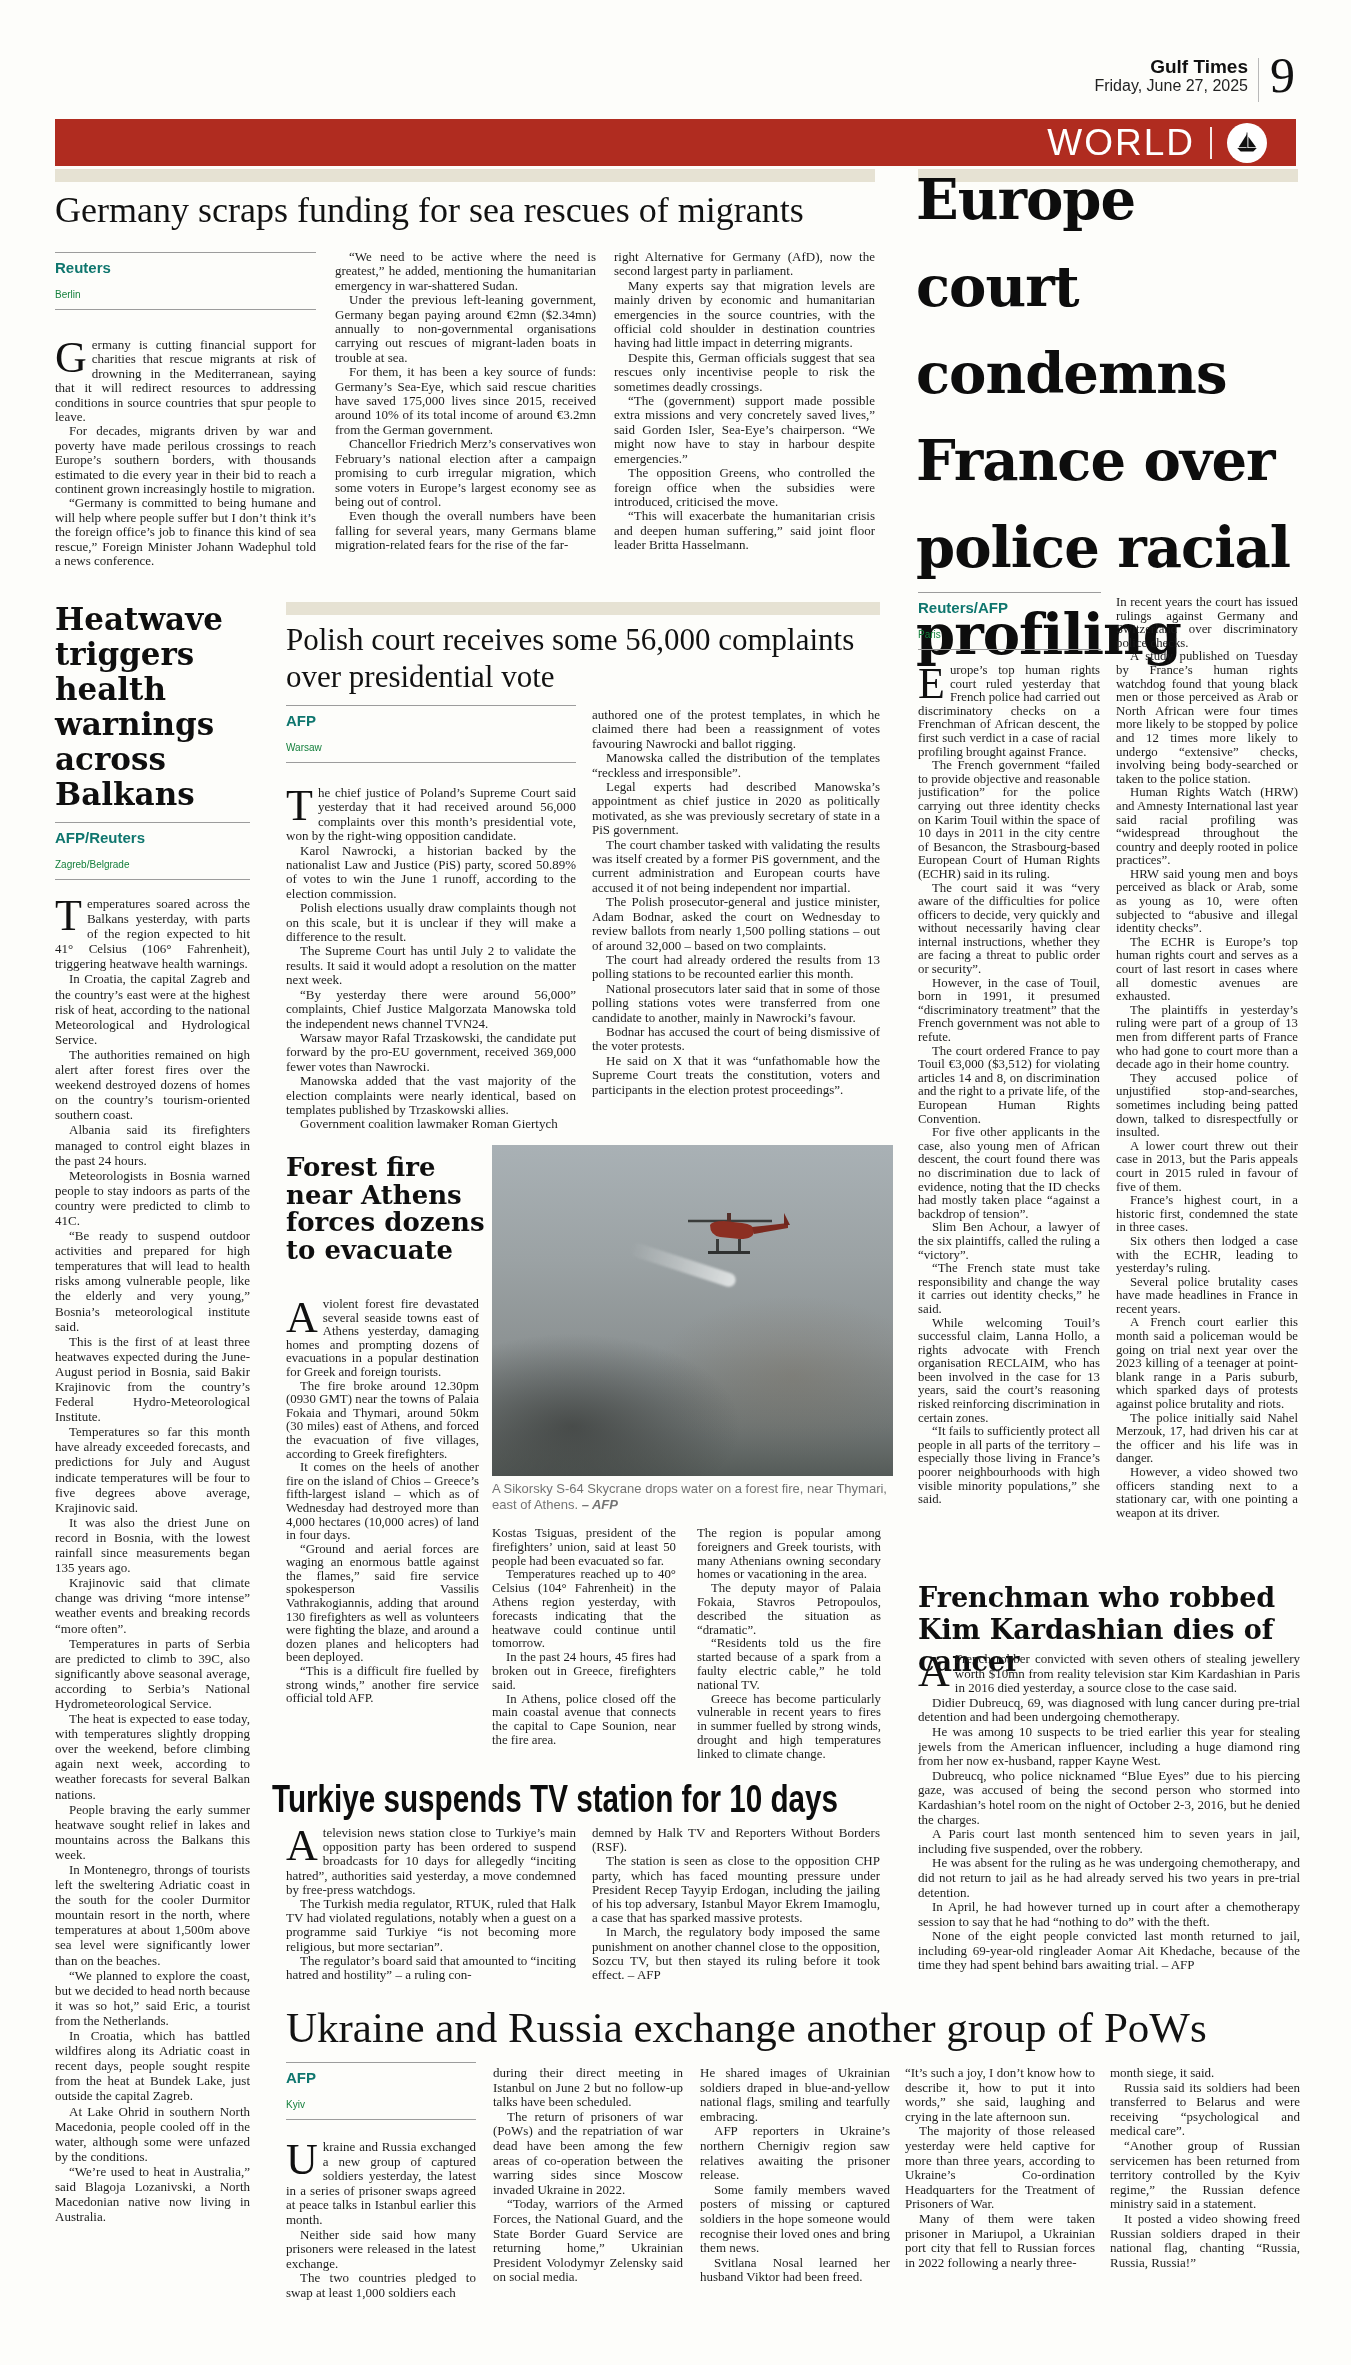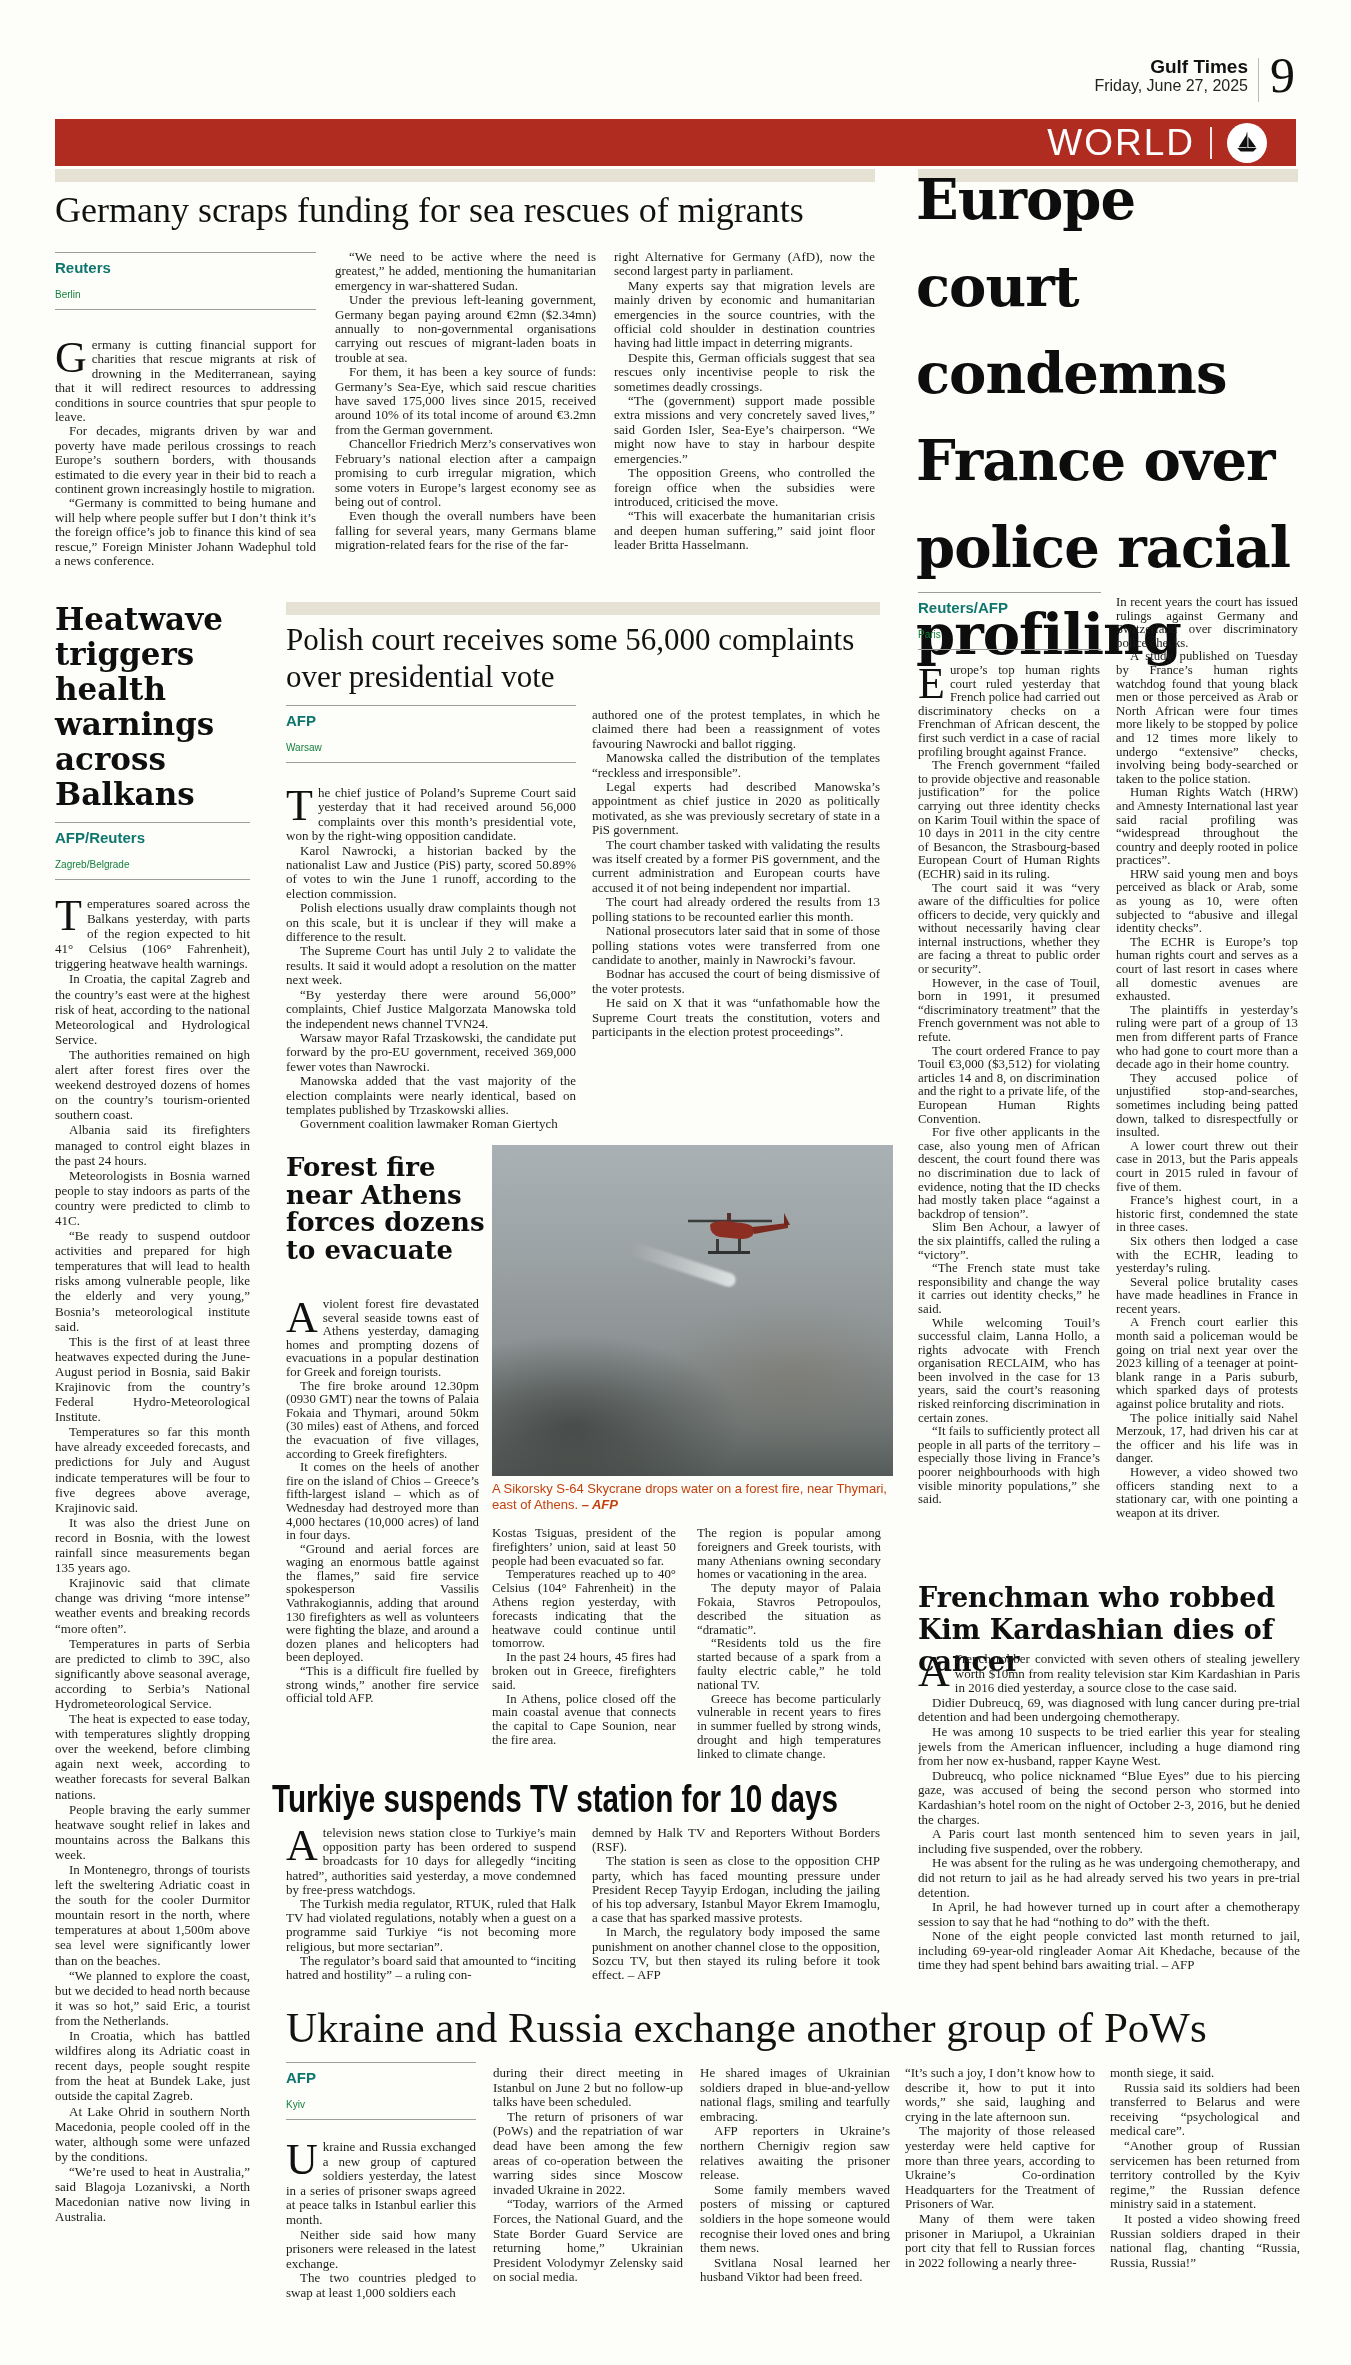--- a/index.html
+++ b/index.html
@@ -40,21 +40,21 @@
   .dc{float:left;font-size:44px;line-height:36px;padding:2px 5px 0 0;font-family:"Liberation Serif",serif;color:#111;}
   
   .photo{background:
       radial-gradient(60% 40% at 20% 85%, rgba(40,42,40,.55), rgba(40,42,40,0) 70%),
       radial-gradient(50% 35% at 75% 70%, rgba(120,110,95,.35), rgba(120,110,95,0) 70%),
       linear-gradient(180deg,#a9b1b5 0%,#9ba2a4 35%,#8d9394 60%,#6f7574 85%,#555b58 100%);
       overflow:hidden;}
   .stream{position:absolute;left:34%;top:34%;width:110px;height:14px;
           background:linear-gradient(90deg,rgba(235,238,238,0),rgba(235,238,238,.85));
           transform:rotate(18deg);border-radius:8px;filter:blur(1px);}
-  .caption{font-family:"Liberation Sans",sans-serif;font-size:13px;line-height:15.5px;color:#c2410c;}
+  .caption{font-family:"Liberation Sans",sans-serif;font-size:13px;line-height:15.5px;color:#737373;}
   .caption .credit{font-weight:bold;font-style:italic;}
 </style>
 </head>
 <body>
 
 <div id="page">
 
   <div class="abs hdr-right" style="right:103px;top:56px;">
     <div class="hdr-paper">Gulf Times</div>
     <div class="hdr-date">Friday, June 27, 2025</div>
@@ -185,20 +185,21 @@
         <p>“By yesterday there were around 56,000” complaints, Chief Justice Malgorzata Manowska told the independent news channel TVN24.</p>
         <p>Warsaw mayor Rafal Trzaskowski, the candidate put forward by the pro-EU government, received 369,000 fewer votes than Nawrocki.</p>
         <p>Manowska added that the vast majority of the election complaints were nearly identical, based on templates published by Trzaskowski allies.</p>
         <p>Government coalition lawmaker Roman Giertych</p>
       </div>
     <div class="abs col" style="left:592px;top:708px;width:288px;height:428px;line-height:14.4px;">
         <p class="first">authored one of the protest templates, in which he claimed there had been a reassignment of votes favouring Nawrocki and ballot rigging.</p>
         <p>Manowska called the distribution of the templates “reckless and irresponsible”.</p>
         <p>Legal experts had described Manowska’s appointment as chief justice in 2020 as politically motivated, as she was previously secretary of state in a PiS government.</p>
         <p>The court chamber tasked with validating the results was itself created by a former PiS government, and the current administration and European courts have accused it of not being independent nor impartial.</p>
+        <p>The Polish prosecutor-general and justice minister, Adam Bodnar, asked the court on Wednesday to review ballots from nearly 1,500 polling stations – out of around 32,000 – based on two complaints.</p>
         <p>The court had already ordered the results from 13 polling stations to be recounted earlier this month.</p>
         <p>National prosecutors later said that in some of those polling stations votes were transferred from one candidate to another, mainly in Nawrocki’s favour.</p>
         <p>Bodnar has accused the court of being dismissive of the voter protests.</p>
         <p>He said on X that it was “unfathomable how the Supreme Court treats the constitution, voters and participants in the election protest proceedings”.</p>
       </div>
   </div>
 
   <div>
     <div class="abs hl-slab" style="left:286px;top:1154px;width:205px;font-size:26px;line-height:27.5px;">Forest fire near Athens forces dozens to evacuate</div>
     <div class="abs col" style="left:286px;top:1298px;width:193px;height:474px;font-size:12.8px;line-height:13.6px;">

